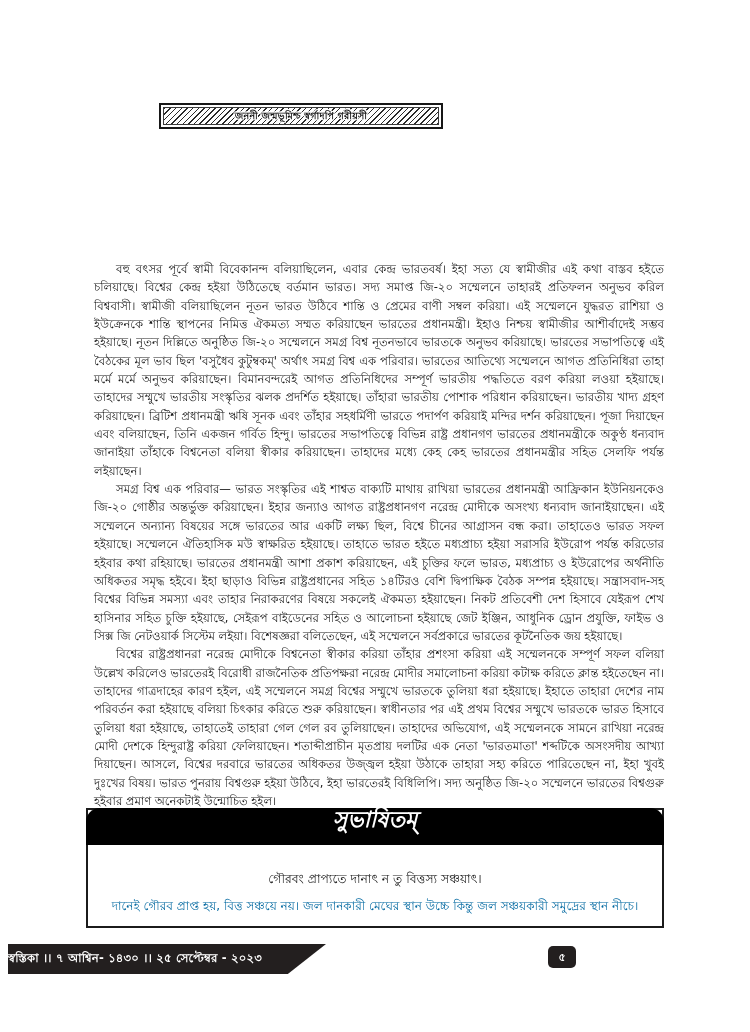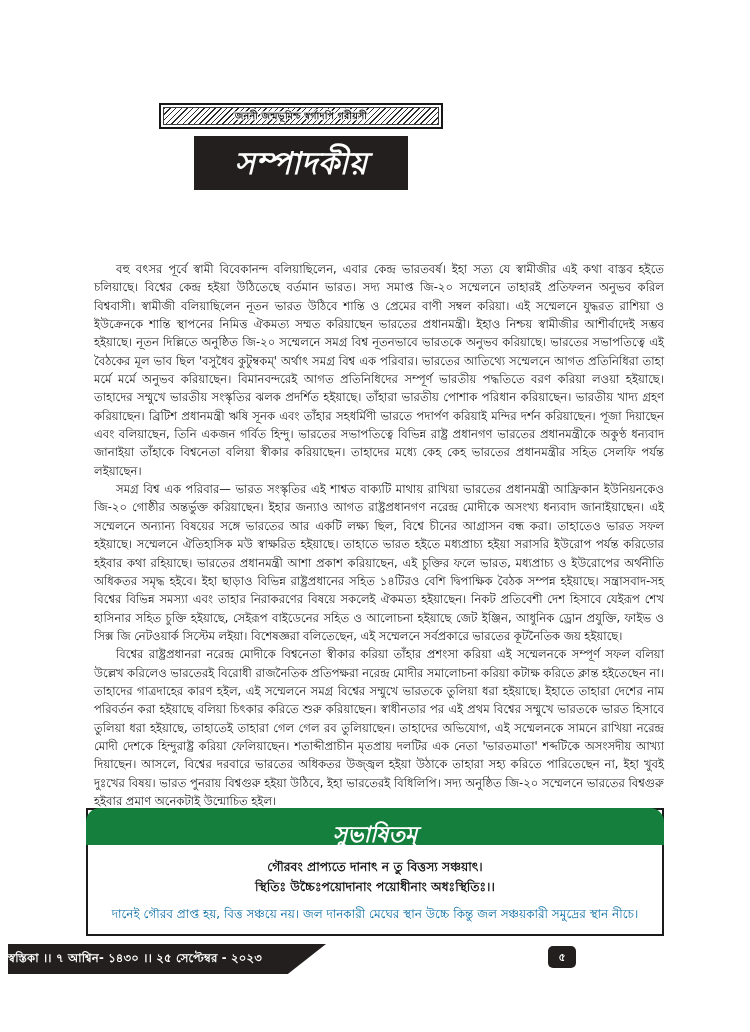--- a/index.html
+++ b/index.html
@@ -138,43 +138,43 @@
     position: absolute;
     top: 808px;
     left: 86px;
     width: 578px;
     box-sizing: border-box;
     border: 2px solid #1b1b1b;
     background: #ffffff;
   }
   .quote-header {
     height: 37px;
-    background: #15803d;
-    margin: -2px -2px 0 -2px;
+    background: #000000;
+    margin: -2px -2px 12px -2px;
     border-radius: 14px 14px 0 0;
     display: flex;
-    align-items: flex-end;
+    align-items: flex-start;
     justify-content: center;
   }
   .quote-header-text {
     color: #ffffff;
     font-family: "DejaVu Serif", "Liberation Serif", serif;
     font-size: 22px;
     font-style: italic;
     font-weight: 700;
     line-height: 1;
     white-space: nowrap;
   }
   .quote-body {
     padding: 12px 16px 11px 16px;
     text-align: center;
   }
   .quote-line {
     font-size: 12.3px;
-    font-weight: 700;
+    font-weight: 400;
     line-height: 20px;
     color: #151515;
     white-space: nowrap;
   }
   .quote-meaning {
     margin-top: 8px;
     font-size: 12px;
     font-weight: 400;
     line-height: 18px;
     color: #0369a1;
@@ -225,39 +225,35 @@
 
 <div class="page">
 
   <div class="masthead">
     <div class="banner-strip">
       <div class="banner-inner">
         <span class="banner-text">জননী জন্মভূমিশ্চ স্বর্গাদপি গরীয়সী</span>
       </div>
     </div>
 
-    <div class="title-plate">
-      <span class="title-plate-text">সম্পাদকীয়</span>
-    </div>
   </div>
 
 
   <div class="article">
     <p>বহু বৎসর পূর্বে স্বামী বিবেকানন্দ বলিয়াছিলেন, এবার কেন্দ্র ভারতবর্ষ। ইহা সত্য যে স্বামীজীর এই কথা বাস্তব হইতে চলিয়াছে। বিশ্বের কেন্দ্র হইয়া উঠিতেছে বর্তমান ভারত। সদ্য সমাপ্ত জি-২০ সম্মেলনে তাহারই প্রতিফলন অনুভব করিল বিশ্ববাসী। স্বামীজী বলিয়াছিলেন নূতন ভারত উঠিবে শান্তি ও প্রেমের বাণী সম্বল করিয়া। এই সম্মেলনে যুদ্ধরত রাশিয়া ও ইউক্রেনকে শান্তি স্থাপনের নিমিত্ত ঐকমত্য সম্মত করিয়াছেন ভারতের প্রধানমন্ত্রী। ইহাও নিশ্চয় স্বামীজীর আশীর্বাদেই সম্ভব হইয়াছে। নূতন দিল্লিতে অনুষ্ঠিত জি-২০ সম্মেলনে সমগ্র বিশ্ব নূতনভাবে ভারতকে অনুভব করিয়াছে। ভারতের সভাপতিত্বে এই বৈঠকের মূল ভাব ছিল 'বসুধৈব কুটুম্বকম্' অর্থাৎ সমগ্র বিশ্ব এক পরিবার। ভারতের আতিথ্যে সম্মেলনে আগত প্রতিনিধিরা তাহা মর্মে মর্মে অনুভব করিয়াছেন। বিমানবন্দরেই আগত প্রতিনিধিদের সম্পূর্ণ ভারতীয় পদ্ধতিতে বরণ করিয়া লওয়া হইয়াছে। তাহাদের সম্মুখে ভারতীয় সংস্কৃতির ঝলক প্রদর্শিত হইয়াছে। তাঁহারা ভারতীয় পোশাক পরিধান করিয়াছেন। ভারতীয় খাদ্য গ্রহণ করিয়াছেন। ব্রিটিশ প্রধানমন্ত্রী ঋষি সূনক এবং তাঁহার সহধর্মিণী ভারতে পদার্পণ করিয়াই মন্দির দর্শন করিয়াছেন। পূজা দিয়াছেন এবং বলিয়াছেন, তিনি একজন গর্বিত হিন্দু। ভারতের সভাপতিত্বে বিভিন্ন রাষ্ট্র প্রধানগণ ভারতের প্রধানমন্ত্রীকে অকুণ্ঠ ধন্যবাদ জানাইয়া তাঁহাকে বিশ্বনেতা বলিয়া স্বীকার করিয়াছেন। তাহাদের মধ্যে কেহ কেহ ভারতের প্রধানমন্ত্রীর সহিত সেলফি পর্যন্ত লইয়াছেন।</p>
     <p>সমগ্র বিশ্ব এক পরিবার— ভারত সংস্কৃতির এই শাশ্বত বাক্যটি মাথায় রাখিয়া ভারতের প্রধানমন্ত্রী আফ্রিকান ইউনিয়নকেও জি-২০ গোষ্ঠীর অন্তর্ভুক্ত করিয়াছেন। ইহার জন্যাও আগত রাষ্ট্রপ্রধানগণ নরেন্দ্র মোদীকে অসংখ্য ধন্যবাদ জানাইয়াছেন। এই সম্মেলনে অন্যান্য বিষয়ের সঙ্গে ভারতের আর একটি লক্ষ্য ছিল, বিশ্বে চীনের আগ্রাসন বন্ধ করা। তাহাতেও ভারত সফল হইয়াছে। সম্মেলনে ঐতিহাসিক মউ স্বাক্ষরিত হইয়াছে। তাহাতে ভারত হইতে মধ্যপ্রাচ্য হইয়া সরাসরি ইউরোপ পর্যন্ত করিডোর হইবার কথা রহিয়াছে। ভারতের প্রধানমন্ত্রী আশা প্রকাশ করিয়াছেন, এই চুক্তির ফলে ভারত, মধ্যপ্রাচ্য ও ইউরোপের অর্থনীতি অধিকতর সমৃদ্ধ হইবে। ইহা ছাড়াও বিভিন্ন রাষ্ট্রপ্রধানের সহিত ১৪টিরও বেশি দ্বিপাক্ষিক বৈঠক সম্পন্ন হইয়াছে। সন্ত্রাসবাদ-সহ বিশ্বের বিভিন্ন সমস্যা এবং তাহার নিরাকরণের বিষয়ে সকলেই ঐকমত্য হইয়াছেন। নিকট প্রতিবেশী দেশ হিসাবে যেইরূপ শেখ হাসিনার সহিত চুক্তি হইয়াছে, সেইরূপ বাইডেনের সহিত ও আলোচনা হইয়াছে জেট ইঞ্জিন, আধুনিক ড্রোন প্রযুক্তি, ফাইভ ও সিক্স জি নেটওয়ার্ক সিস্টেম লইয়া। বিশেষজ্ঞরা বলিতেছেন, এই সম্মেলনে সর্বপ্রকারে ভারতের কূটনৈতিক জয় হইয়াছে।</p>
     <p>বিশ্বের রাষ্ট্রপ্রধানরা নরেন্দ্র মোদীকে বিশ্বনেতা স্বীকার করিয়া তাঁহার প্রশংসা করিয়া এই সম্মেলনকে সম্পূর্ণ সফল বলিয়া উল্লেখ করিলেও ভারতেরই বিরোধী রাজনৈতিক প্রতিপক্ষরা নরেন্দ্র মোদীর সমালোচনা করিয়া কটাক্ষ করিতে ক্লান্ত হইতেছেন না। তাহাদের গাত্রদাহের কারণ হইল, এই সম্মেলনে সমগ্র বিশ্বের সম্মুখে ভারতকে তুলিয়া ধরা হইয়াছে। ইহাতে তাহারা দেশের নাম পরিবর্তন করা হইয়াছে বলিয়া চিৎকার করিতে শুরু করিয়াছেন। স্বাধীনতার পর এই প্রথম বিশ্বের সম্মুখে ভারতকে ভারত হিসাবে তুলিয়া ধরা হইয়াছে, তাহাতেই তাহারা গেল গেল রব তুলিয়াছেন। তাহাদের অভিযোগ, এই সম্মেলনকে সামনে রাখিয়া নরেন্দ্র মোদী দেশকে হিন্দুরাষ্ট্র করিয়া ফেলিয়াছেন। শতাব্দীপ্রাচীন মৃতপ্রায় দলটির এক নেতা 'ভারতমাতা' শব্দটিকে অসংসদীয় আখ্যা দিয়াছেন। আসলে, বিশ্বের দরবারে ভারতের অধিকতর উজ্জ্বল হইয়া উঠাকে তাহারা সহ্য করিতে পারিতেছেন না, ইহা খুবই দুঃখের বিষয়। ভারত পুনরায় বিশ্বগুরু হইয়া উঠিবে, ইহা ভারতেরই বিধিলিপি। সদ্য অনুষ্ঠিত জি-২০ সম্মেলনে ভারতের বিশ্বগুরু হইবার প্রমাণ অনেকটাই উন্মোচিত হইল।</p>
   </div>
 
   <div class="quote-box">
     <div class="quote-header">
       <span class="quote-header-text">সুভাষিতম্</span>
     </div>
     <div class="quote-body">
       <div class="quote-line">গৌরবং প্রাপ্যতে দানাৎ ন তু বিত্তস্য সঞ্চয়াৎ।</div>
-      <div class="quote-line">স্থিতিঃ উচ্চৈঃপয়োদানাং পয়োধীনাং অধঃস্থিতিঃ।।</div>
       <div class="quote-meaning">দানেই গৌরব প্রাপ্ত হয়, বিত্ত সঞ্চয়ে নয়। জল দানকারী মেঘের স্থান উচ্চে কিন্তু জল সঞ্চয়কারী সমুদ্রের স্থান নীচে।</div>
     </div>
   </div>
 
   <div class="footer-bar">
     <span class="footer-text">স্বস্তিকা ।।    ৭ আশ্বিন- ১৪৩০ ।। ২৫ সেপ্টেম্বর - ২০২৩</span>
   </div>
 
   <div class="page-number">
     <span class="page-number-text">৫</span>

